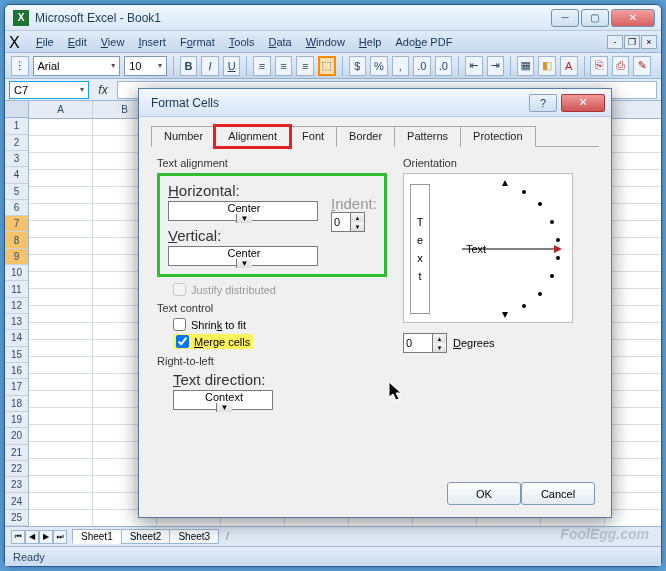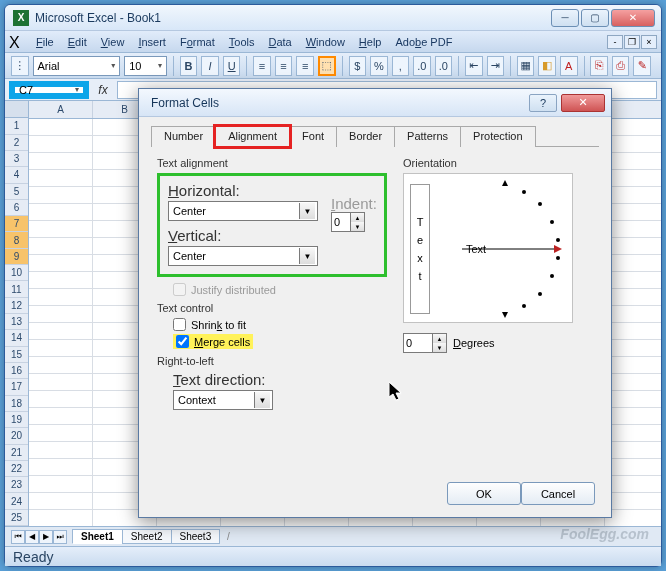--- a/index.html
+++ b/index.html
@@ -45,21 +45,21 @@
   .drop { font-size:8px; color:#555; }
   .b  { font-weight:bold; }
   .i  { font-style:italic; }
   .u  { text-decoration:underline; }
   .merge-tbtn { border: 2px solid #ff8a00; background:#ffe0b0; }
   .spacer { flex:1; }
 
   
   .fbar { height: 22px; background: #e7eef8; border-bottom:1px solid #9bb7d5;
       display:flex; align-items:center; padding:0 4px; gap:4px; }
-  .namebox { width: 80px; height: 18px; border:6px solid #0ea5e9; background:#fff;
+  .namebox { width: 80px; height: 18px; border:1px solid #0ea5e9; background:#fff;
       font-size:11px; display:flex; align-items:center; padding:0 4px; justify-content:space-between; }
   .fxbtn { font-style:italic; font-size:12px; color:#333; width: 20px; text-align:center; }
   .formulainput { flex:1; height:18px; border:1px solid #9bb7d5; background:#fff; }
 
   
   .gridwrap { flex:1; display:flex; background:#fff; overflow:hidden; position:relative; }
   .rowhdrs { width: 24px; background: #e6ecf5; border-right:1px solid #9bb7d5;
       display:flex; flex-direction:column; }
   .rowhdrs .corner { height:18px; border-bottom:1px solid #9bb7d5; background:#d6e0ed; }
   .rowhdrs .rh { height:17px; border-bottom:1px solid #c7d2e1; font-size:10px;
@@ -74,23 +74,23 @@
          linear-gradient(#d8dde4 1px, transparent 1px),
          linear-gradient(90deg, #d8dde4 1px, transparent 1px);
        background-size: 64px 17px; background-position: -1px -1px; }
 
   
   .sheettabs { height:20px; background:#e0e9f4; border-top:1px solid #9bb7d5;
        display:flex; align-items:center; padding:0 6px; font-size:10px; gap:0; }
   .navtri { width:14px; height:14px; border:1px solid #9bb7d5;
         display:flex; align-items:center; justify-content:center; background:#eef4fb; font-size:8px; }
   .tab { padding: 1px 8px; border:1px solid #9bb7d5; background:#f5f8fc; margin-left:-1px; }
-  .tab.active { background:#fff; font-weight:bold; border-bottom-color:#fff; }
+  .tab.active { background:#fff; font-weight:normal; border-bottom-color:#fff; }
   .statusbar { height:20px; background: linear-gradient(#e5eefa,#c9dbef);
-       border-top:1px solid #9bb7d5; font-size:14px; display:flex; align-items:center; padding:0 8px; color:#2a4563; }
+       border-top:1px solid #9bb7d5; font-size:11px; display:flex; align-items:center; padding:0 8px; color:#2a4563; }
   .watermark { position:absolute; right:12px; bottom:24px; font-size:14px; font-style:italic;
        color:#b7c2ce; font-weight:bold; }
 
   
   .dialog { position:absolute; left:138px; top:88px; width:474px; height:430px;
        background:#f0f0f0; border:1px solid #5a7aa3;
        box-shadow: 0 4px 18px rgba(0,0,0,.45); }
   .dlg-title { height:28px; background: linear-gradient(#f3f8fe,#d7e5f6);
        border-bottom:1px solid #b5c8e0; display:flex; align-items:center;
        padding: 0 6px 0 12px; font-size:12px; color:#153559; }
@@ -114,21 +114,21 @@
   .leftcol { width: 230px; }
   .rightcol { flex:1; }
 
   .grouplabel { font-size:11px; color:#333; margin-bottom:4px; }
   .alignbox { border: 3px solid #2dbf2d; padding: 6px 8px 8px 8px; margin-bottom:6px; }
   .field { margin-bottom:6px; }
   .fldlabel { font-size:15px; color:#333; }
   .fldlabel u { text-decoration:underline; }
   .combo { width: 150px; height:20px; border:1px solid #7a7a7a; background:#fff;
        display:flex; align-items:center; justify-content:space-between;
-       padding:0 2px 0 4px; font-size:11px; margin-top:2px; }
+       padding:0 2px 0 4px; font-size:11px; margin-top:2px;flex-direction:column; }
   .combo .arrow { width:16px; height:16px; border-left:1px solid #7a7a7a;
        display:flex; align-items:center; justify-content:center;
        background:linear-gradient(#f7f7f7,#ddd); font-size:8px; }
   .indentrow { display:flex; align-items:center; gap:6px; position:absolute;
        left: 192px; top: 78px; }
   .spin { width:34px; height:20px; border:1px solid #7a7a7a; background:#fff;
        display:flex; align-items:center; padding:0 2px; font-size:11px; position:relative; }
   .spin .ud { position:absolute; right:0; top:0; width:14px; height:100%;
        border-left:1px solid #7a7a7a; display:flex; flex-direction:column; }
   .spin .ud span { flex:1; font-size:6px; display:flex; align-items:center; justify-content:center;

